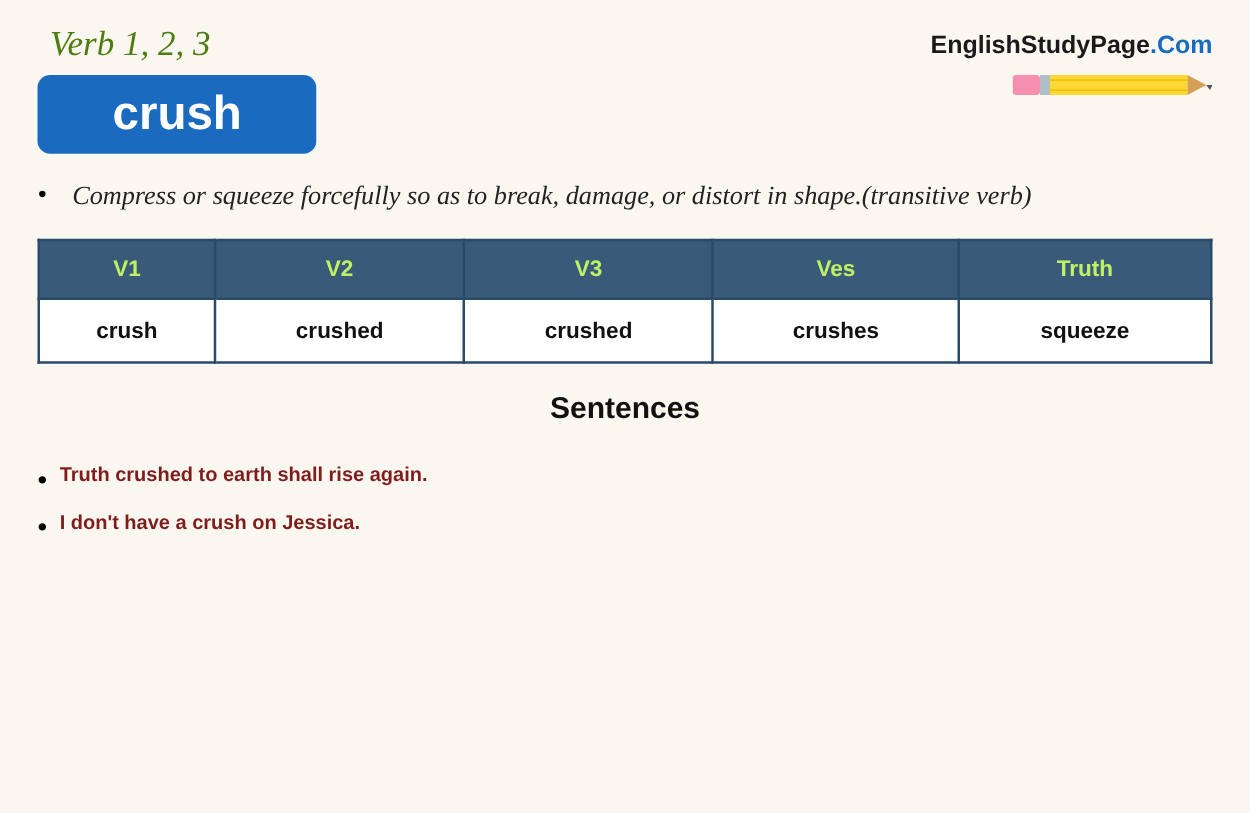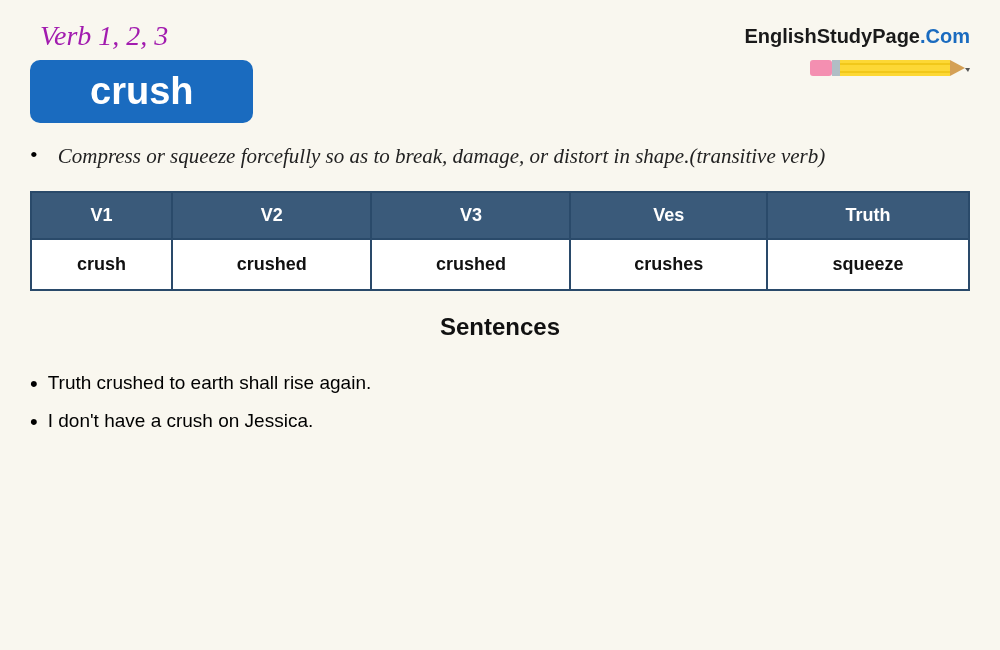--- a/index.html
+++ b/index.html
@@ -30,21 +30,21 @@
 
     .left-header {
       display: flex;
       flex-direction: column;
       align-items: flex-start;
     }
 
     .verb-label {
       font-style: italic;
       font-size: 28px;
-      color: #a21caf;
+      color: #4d7c0f;
       margin-left: 10px;
       margin-bottom: 8px;
     }
 
     .word-badge {
       background-color: #1a6bbf;
       border-radius: 10px;
       padding: 10px 60px;
       display: inline-block;
     }
@@ -118,21 +118,21 @@
 
     
     .verb-table {
       width: 100%;
       border-collapse: collapse;
       margin-bottom: 22px;
     }
 
     .verb-table th {
       background-color: #3a5a7a;
-      color: #ffffff;
+      color: #bef264;
       font-size: 18px;
       font-weight: bold;
       font-family: Arial, sans-serif;
       padding: 12px 0;
       text-align: center;
       border: 2px solid #2a4a6a;
     }
 
     .verb-table td {
       background-color: #ffffff;
@@ -160,24 +160,25 @@
     }
 
     .sentence-item {
       display: flex;
       align-items: flex-start;
       gap: 10px;
       margin-bottom: 10px;
     }
 
     .sentence-text {
-      font-size: 19px;
-      font-family: Arial, sans-serif;
-      color: #000000;
+      font-size: 16px;
+      font-family: Arial, sans-serif;
+      color: #7f1d1d;
       line-height: 1.4;
+      font-weight: bold;
     }
 
     .sentence-bullet {
       font-size: 22px;
       font-family: Arial, sans-serif;
       flex-shrink: 0;
       line-height: 1.3;
     }
   </style>
 </head>

